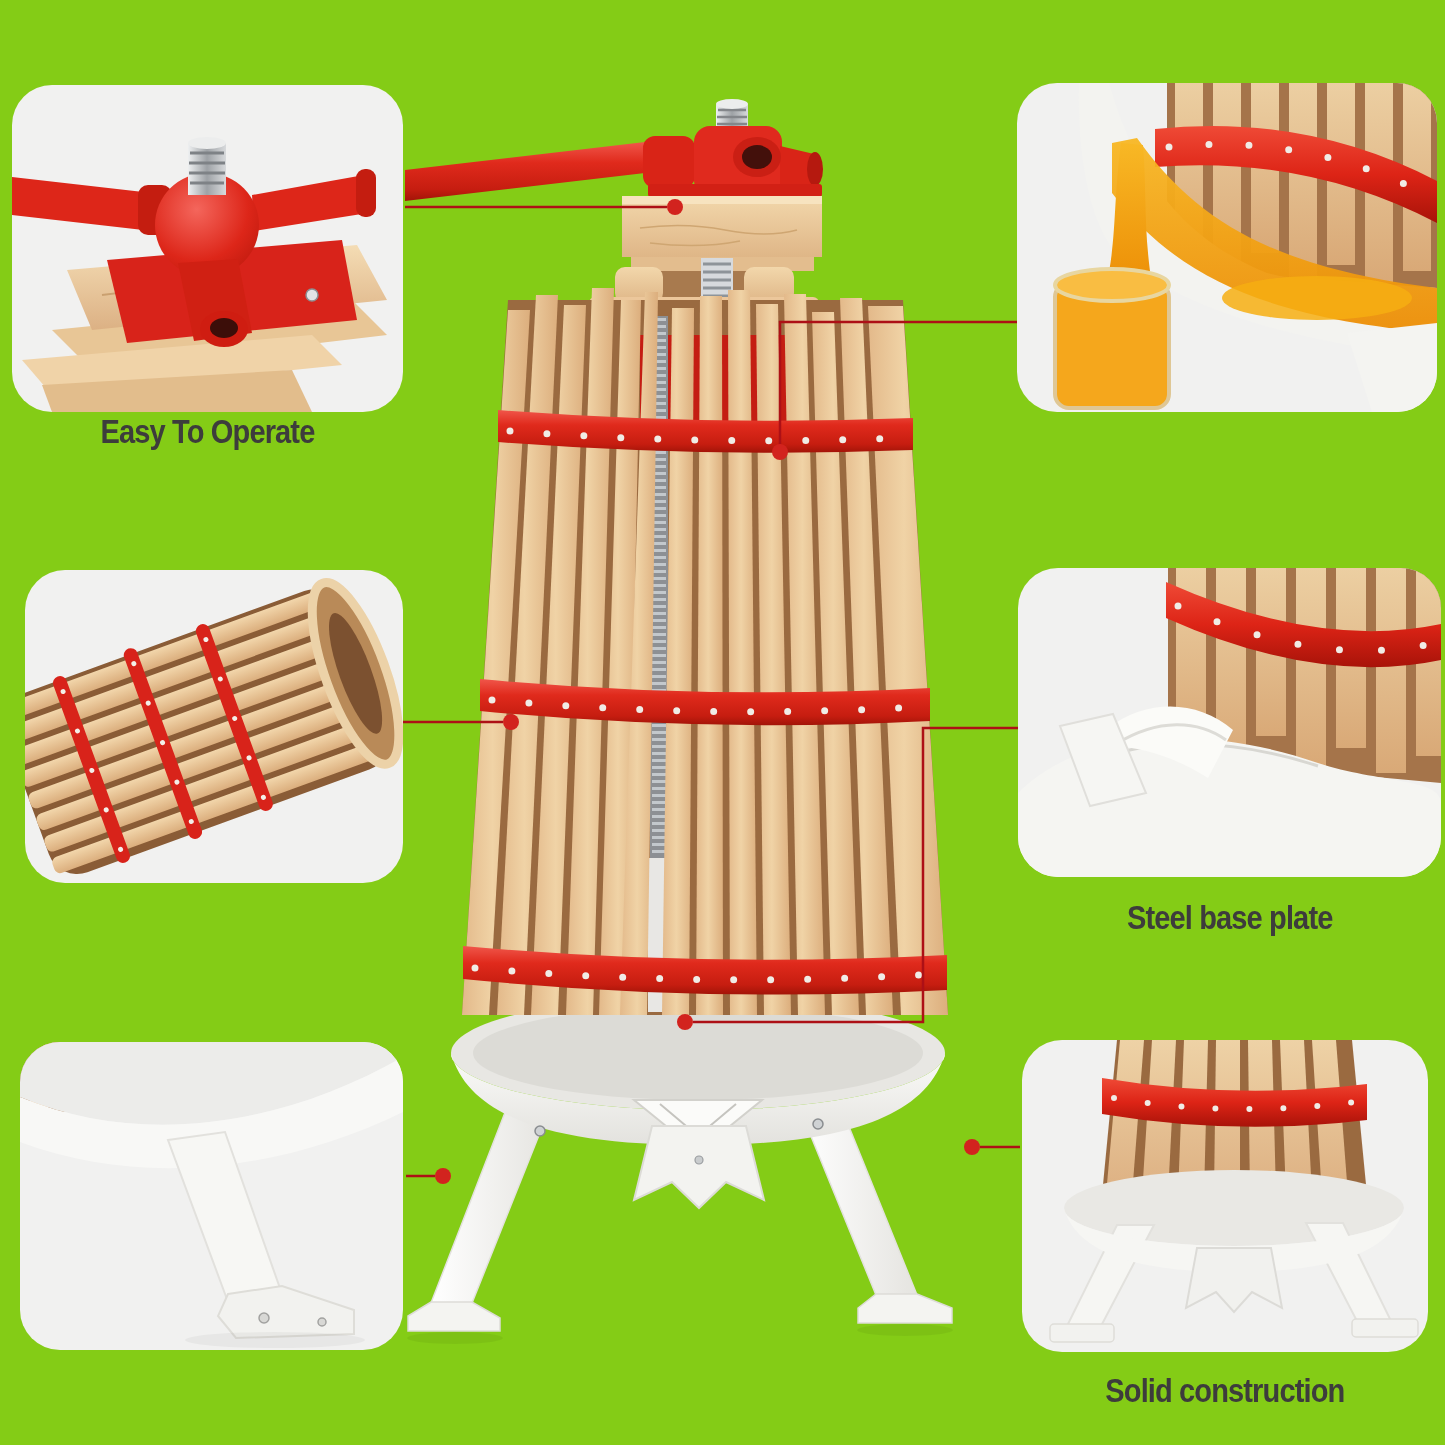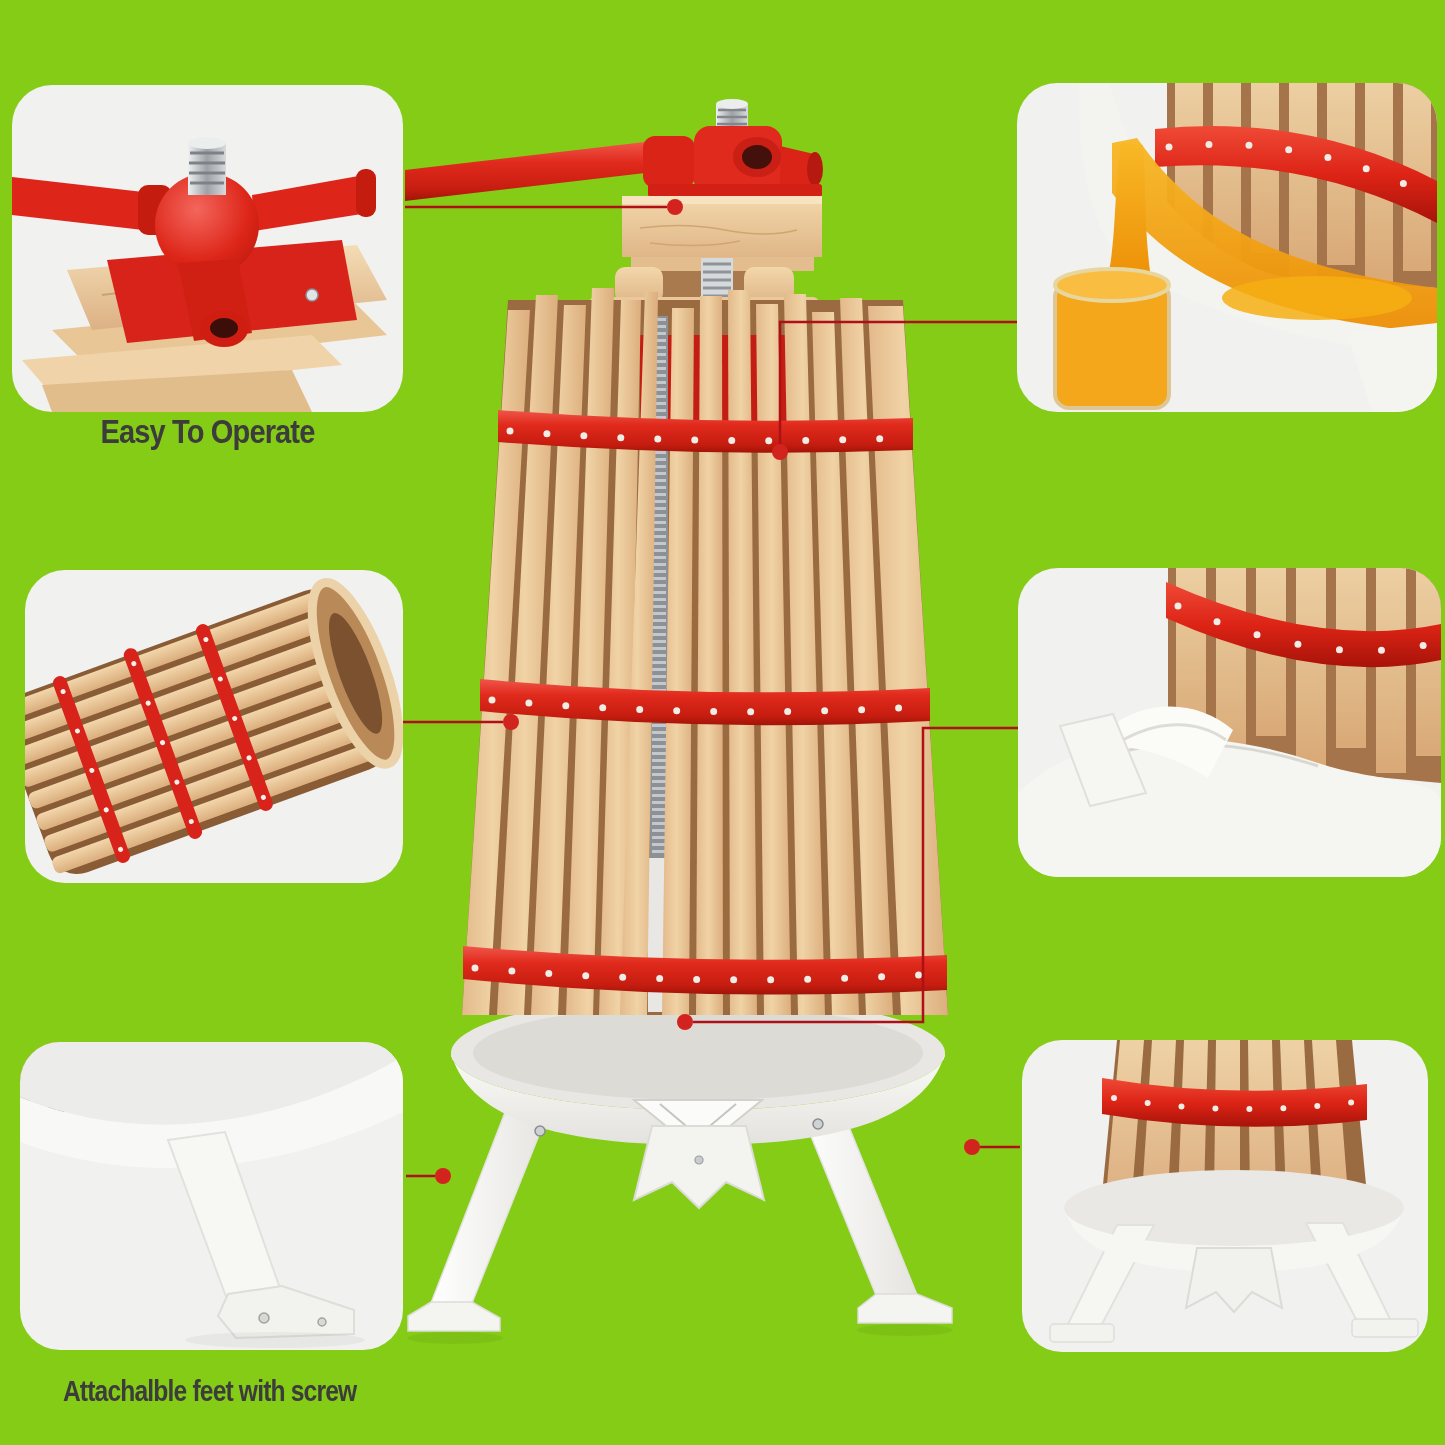--- a/index.html
+++ b/index.html
@@ -379,17 +379,20 @@
       <circle cx="511" cy="722" r="8"></circle>
       <circle cx="685" cy="1022" r="8"></circle>
       <circle cx="443" cy="1176" r="8"></circle>
       <circle cx="972" cy="1147" r="8"></circle>
     </g>
   </svg>
 
   <div class="cap" style="left:12px;top:413px;width:391px;">
     <span class="cap-inner">Easy To Operate</span>
   </div>
-  <div class="cap cap-long" style="left:15px;top:1375px;width:390px;">
-    <span class="cap-inner">Attachalble feet with screw</span>
+  <div class="cap" style="left:1018px;top:899px;width:423px;">
+    <span class="cap-inner">Steel base plate</span>
+  </div>
+  <div class="cap" style="left:1022px;top:1372px;width:406px;">
+    <span class="cap-inner">Solid construction</span>
   </div>
 
 </div>
 
 </body></html>

